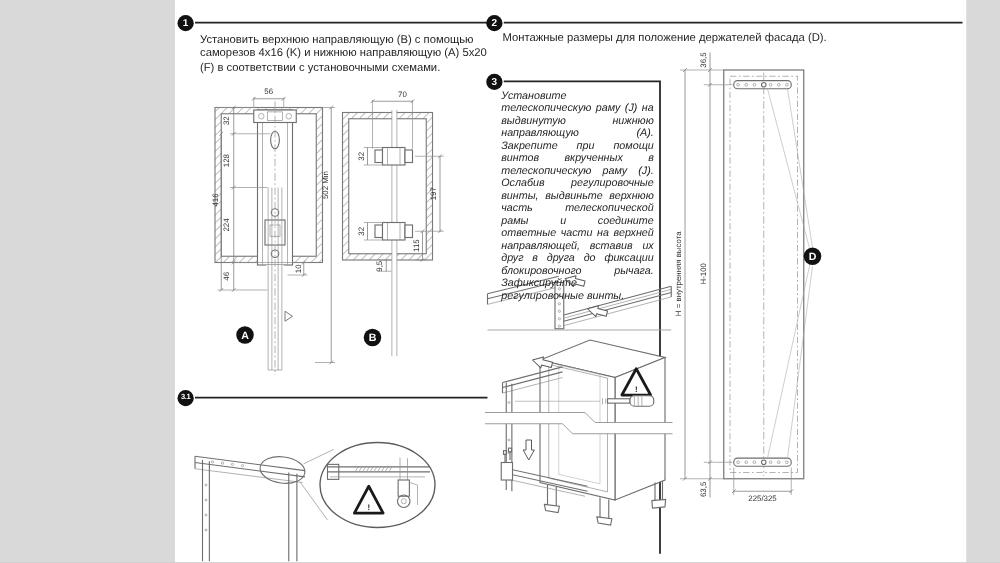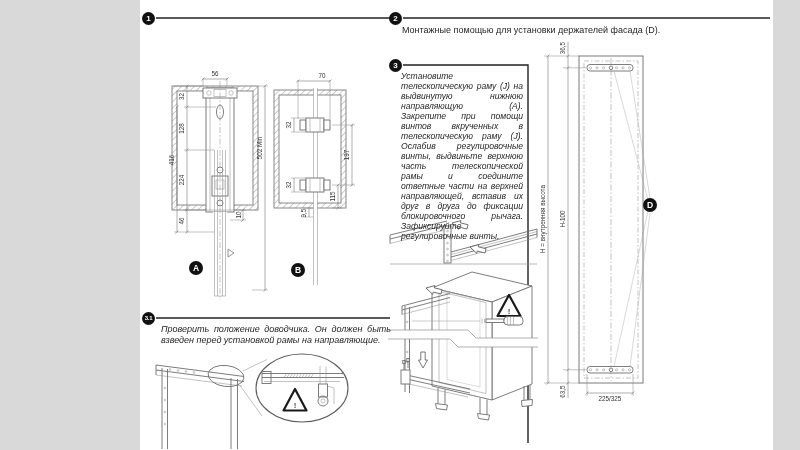--- a/index.html
+++ b/index.html
@@ -368,16 +368,16 @@
         <text class="wm" x="295" y="408" font-size="9.5">!</text>
       </g>
     </g>
   </svg>
 
   <div class="badge" style="left:142px;top:11.5px;"><span>1</span></div>
   <div class="badge" style="left:389px;top:11.5px;"><span>2</span></div>
   <div class="badge" style="left:389px;top:58.5px;"><span>3</span></div>
   <div class="badge small" style="left:142px;top:311.5px;"><span>3.1</span></div>
 
-  <div class="para" style="left:402px;top:25px;width:368px;">Монтажные помощью для установки держателей фасада (D).</div>
+  <div class="para" style="left:160px;top:26px;width:232px;">Установить верхнюю направляющую (B) с помощью саморезов 4x16 (K) и нижнюю направляющую (A) 5x20 (F) в соответствии с установочными схемами.</div>
+  <div class="para" style="left:402px;top:25px;width:368px;">Монтажные размеры для положение держателей фасада (D).</div>
   <div class="para justify" style="left:401px;top:71px;width:122px;font-size:8.6px;line-height:10px;">Установите телескопическую раму (J) на выдвинутую нижнюю направляющую (A). Закрепите при помощи винтов вкрученных в телескопическую раму (J). Ослабив регулировочные винты, выдвиньте верхнюю часть телескопической рамы и соедините ответные части на верхней направляющей, вставив их друг в друга до фиксации блокировочного рычага. Зафиксируйте регулировочные винты.</div>
-  <div class="para justify" style="left:161px;top:324px;width:230px;">Проверить положение доводчика. Он должен быть взведен перед установкой рамы на направляющие.</div>
 </div>
 
 </body></html>

